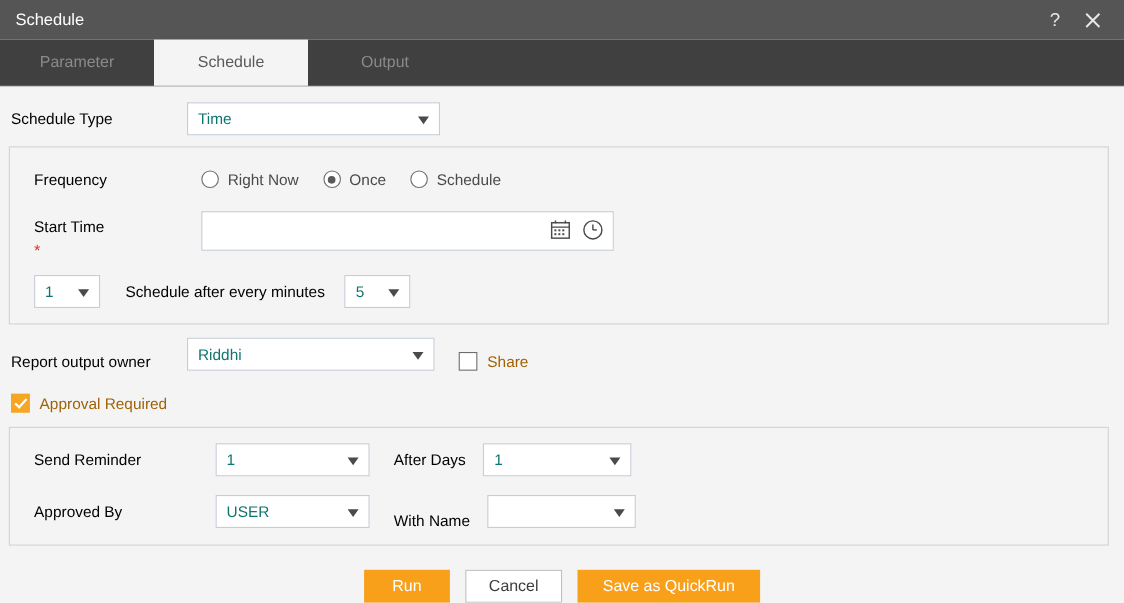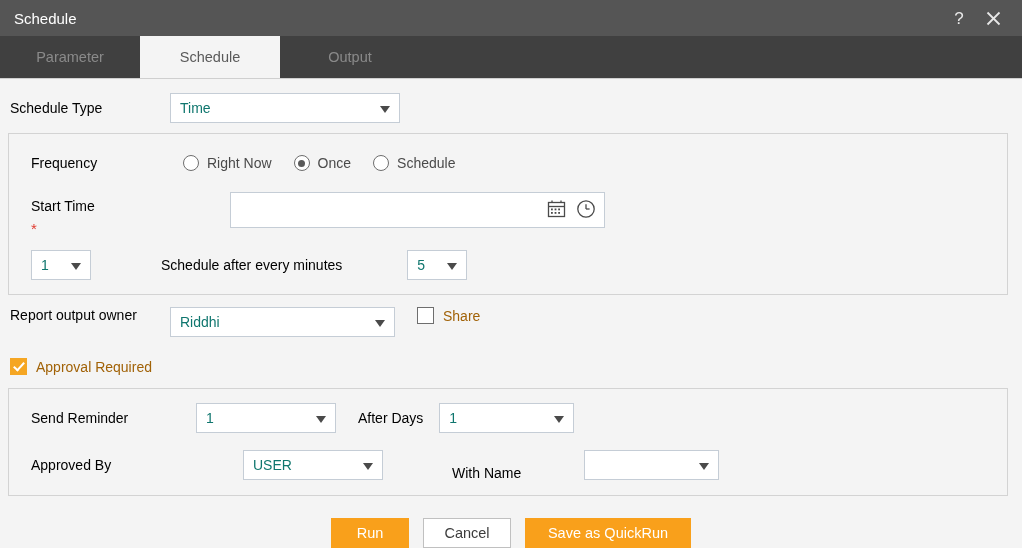--- a/index.html
+++ b/index.html
@@ -126,21 +126,21 @@
     margin: 0 14px 0 8px;
     box-sizing: border-box;
   }
   .panel-inner { padding: 14px 0 14px 22px; }
 
   .panel-row {
     display: flex;
     align-items: center;
     min-height: 30px;
   }
-  .panel-row + .panel-row { margin-top: 14px; gap: 47px; }
+  .panel-row + .panel-row { margin-top: 14px; }
   .panel-row .field-label.col1 { width: 152px; flex: none; }
 
   
   .radio-group { display: flex; align-items: center; }
   .radio-item {
     display: flex;
     align-items: center;
     margin-right: 22px;
     cursor: pointer;
     user-select: none;
@@ -187,21 +187,21 @@
     line-height: 1;
     display: block;
     margin-top: 7px;
   }
   .label-stack { width: 152px; flex: none; align-self: flex-start; padding-top: 6px; }
 
   
   .owner-row {
     padding: 12px 0 8px 10px;
     display: flex;
-    align-items: flex-start;
+    align-items: flex-end;
   }
   .owner-row .field-label { width: 160px; }
 
   
   .cb-item { display: flex; align-items: center; cursor: pointer; user-select: none; }
   .cb {
     width: 17px; height: 17px;
     box-sizing: border-box;
     border: 1.6px solid #6e6e6e;
     background: #ffffff;

